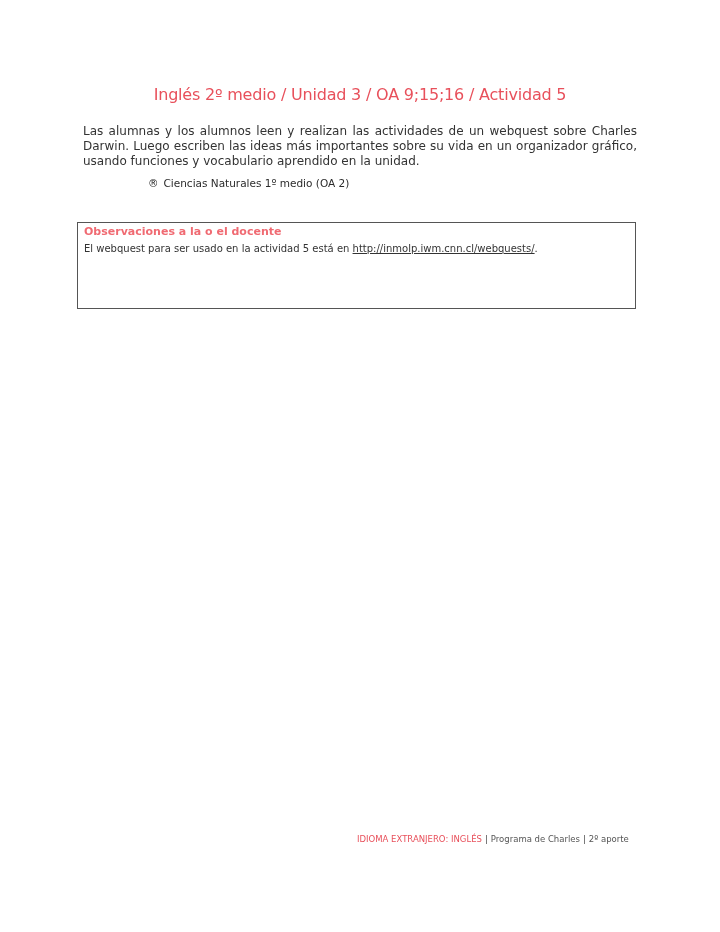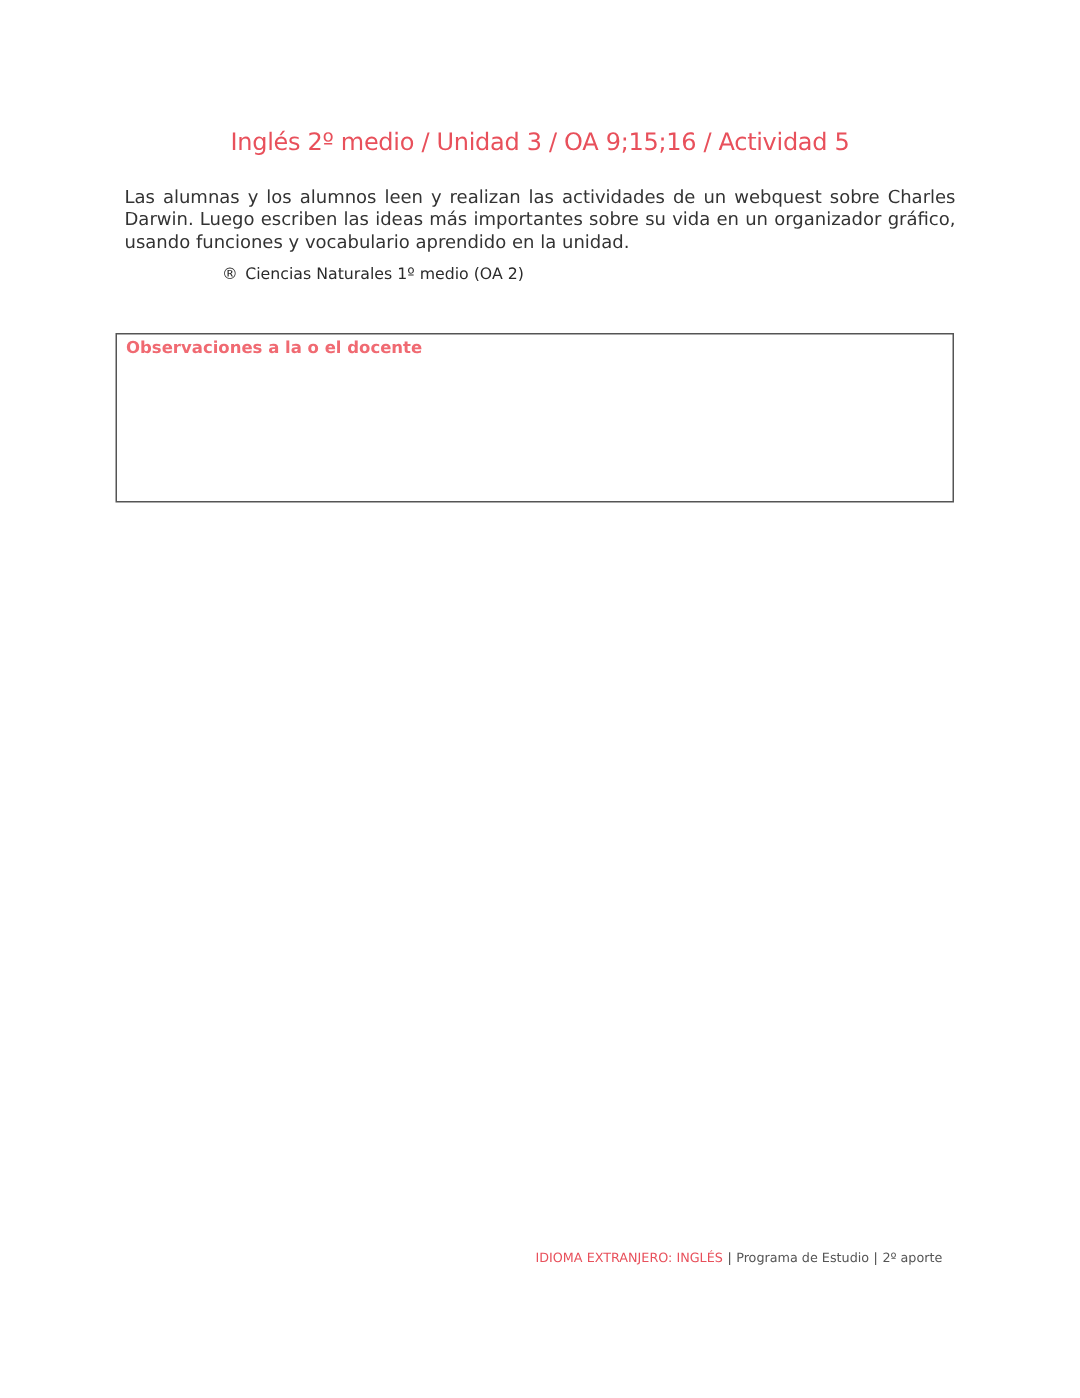--- a/index.html
+++ b/index.html
@@ -46,21 +46,21 @@
       margin-left: 44px;
     }
     .crossref .sym {
       margin-right: 5px;
     }
     .obs-box {
       position: absolute;
       top: 222px;
       left: 77px;
       width: 559px;
-      height: 113px;
+      height: 87px;
       border: 1.5px solid #555555;
       box-sizing: border-box;
       padding: 2px 6px 0 6px;
     }
     .obs-title {
       font-size: 11px;
       font-weight: bold;
       color: #f06a72;
       line-height: 14px;
       margin-bottom: 4px;
@@ -97,17 +97,18 @@
 <div class="title">Inglés 2º medio / Unidad 3 / OA 9;15;16 / Actividad 5</div>
 
 <div class="intro">Las alumnas y los alumnos leen y realizan las actividades de un webquest sobre Charles Darwin. Luego escriben las ideas más importantes sobre su vida en un organizador gráfico, usando funciones y vocabulario aprendido en la unidad.</div>
 
 <div class="crossref">
   <span class="sym">®</span><span>Ciencias Naturales 1º medio (OA 2)</span>
 </div>
 
 <div class="obs-box">
   <div class="obs-title">Observaciones a la o el docente</div>
+  <p class="obs-p"><span>El webquest para ser usado en la actividad 5 está en </span><a href="#">http://inmolp.iwm.cnn.cl/webquests/</a><span>.</span></p>
 </div>
 
 <div class="footer">
-  <span class="brand">IDIOMA EXTRANJERO: INGLÉS</span><span class="sep">|</span><span>Programa de Estudio</span><span class="sep">|</span><span>2º aporte</span>
+  <span class="brand">IDIOMA EXTRANJERO: INGLÉS</span><span class="sep">|</span><span>Programa de Charles</span><span class="sep">|</span><span>2º aporte</span>
 </div>
 
 </body></html>

